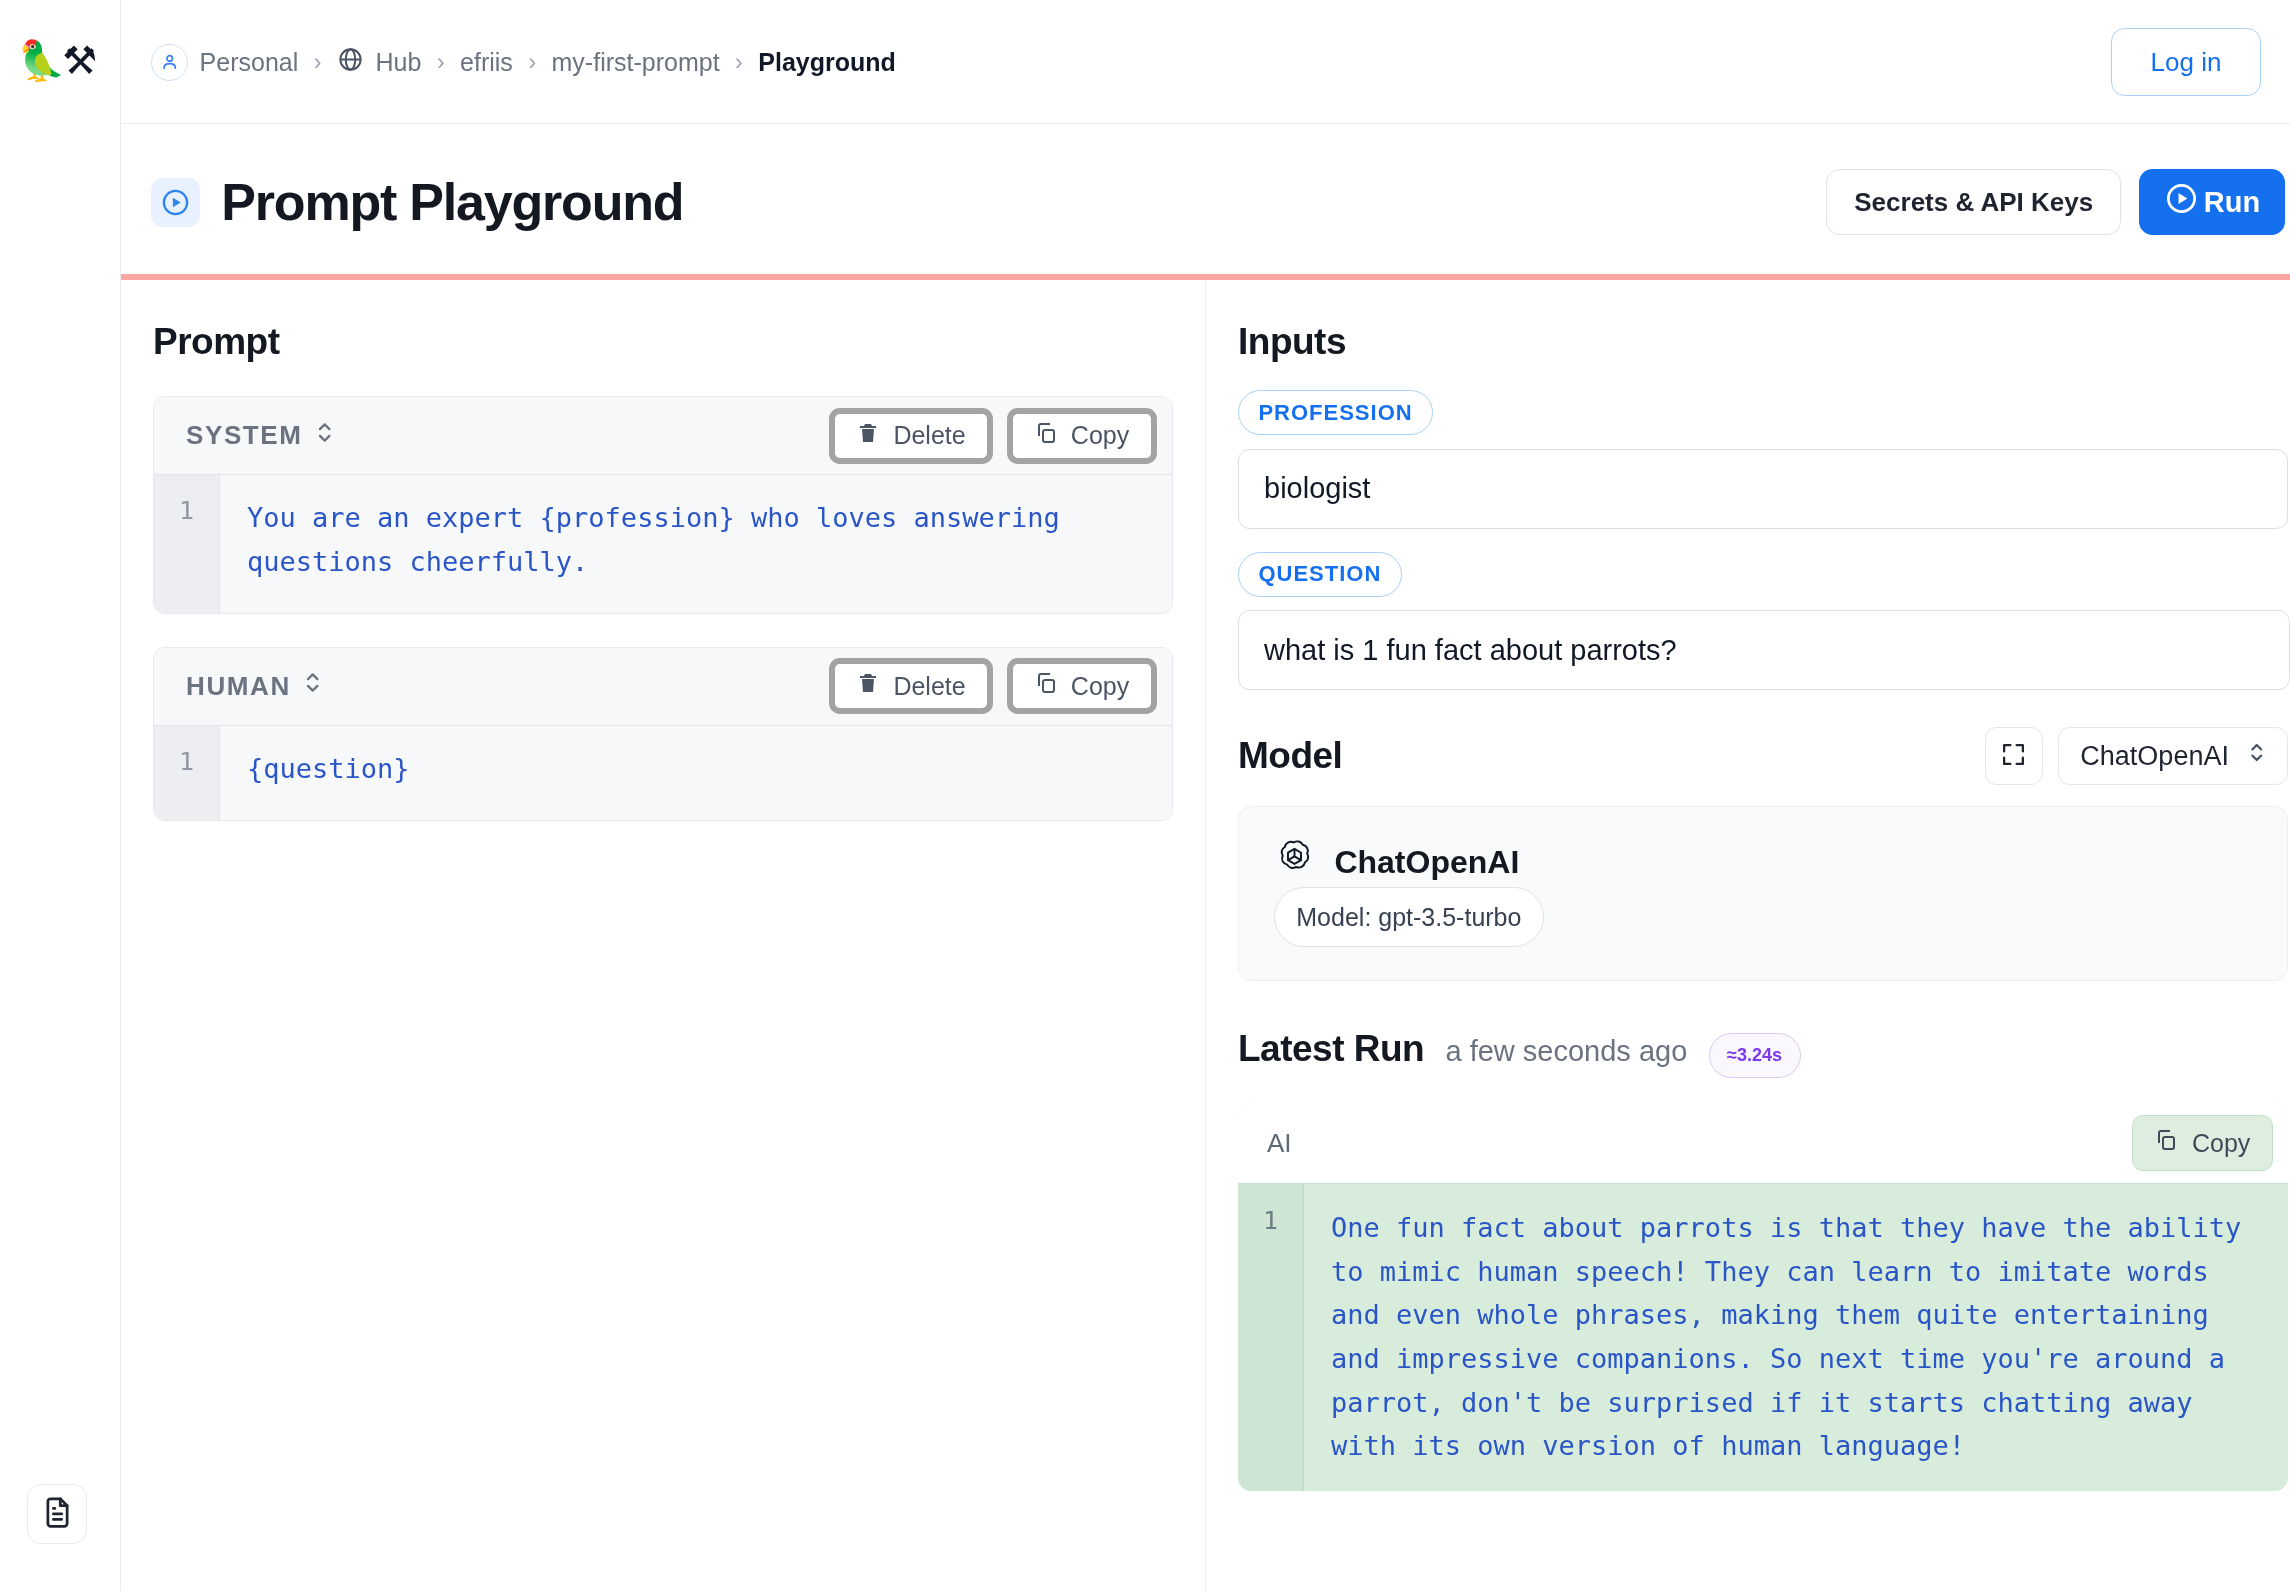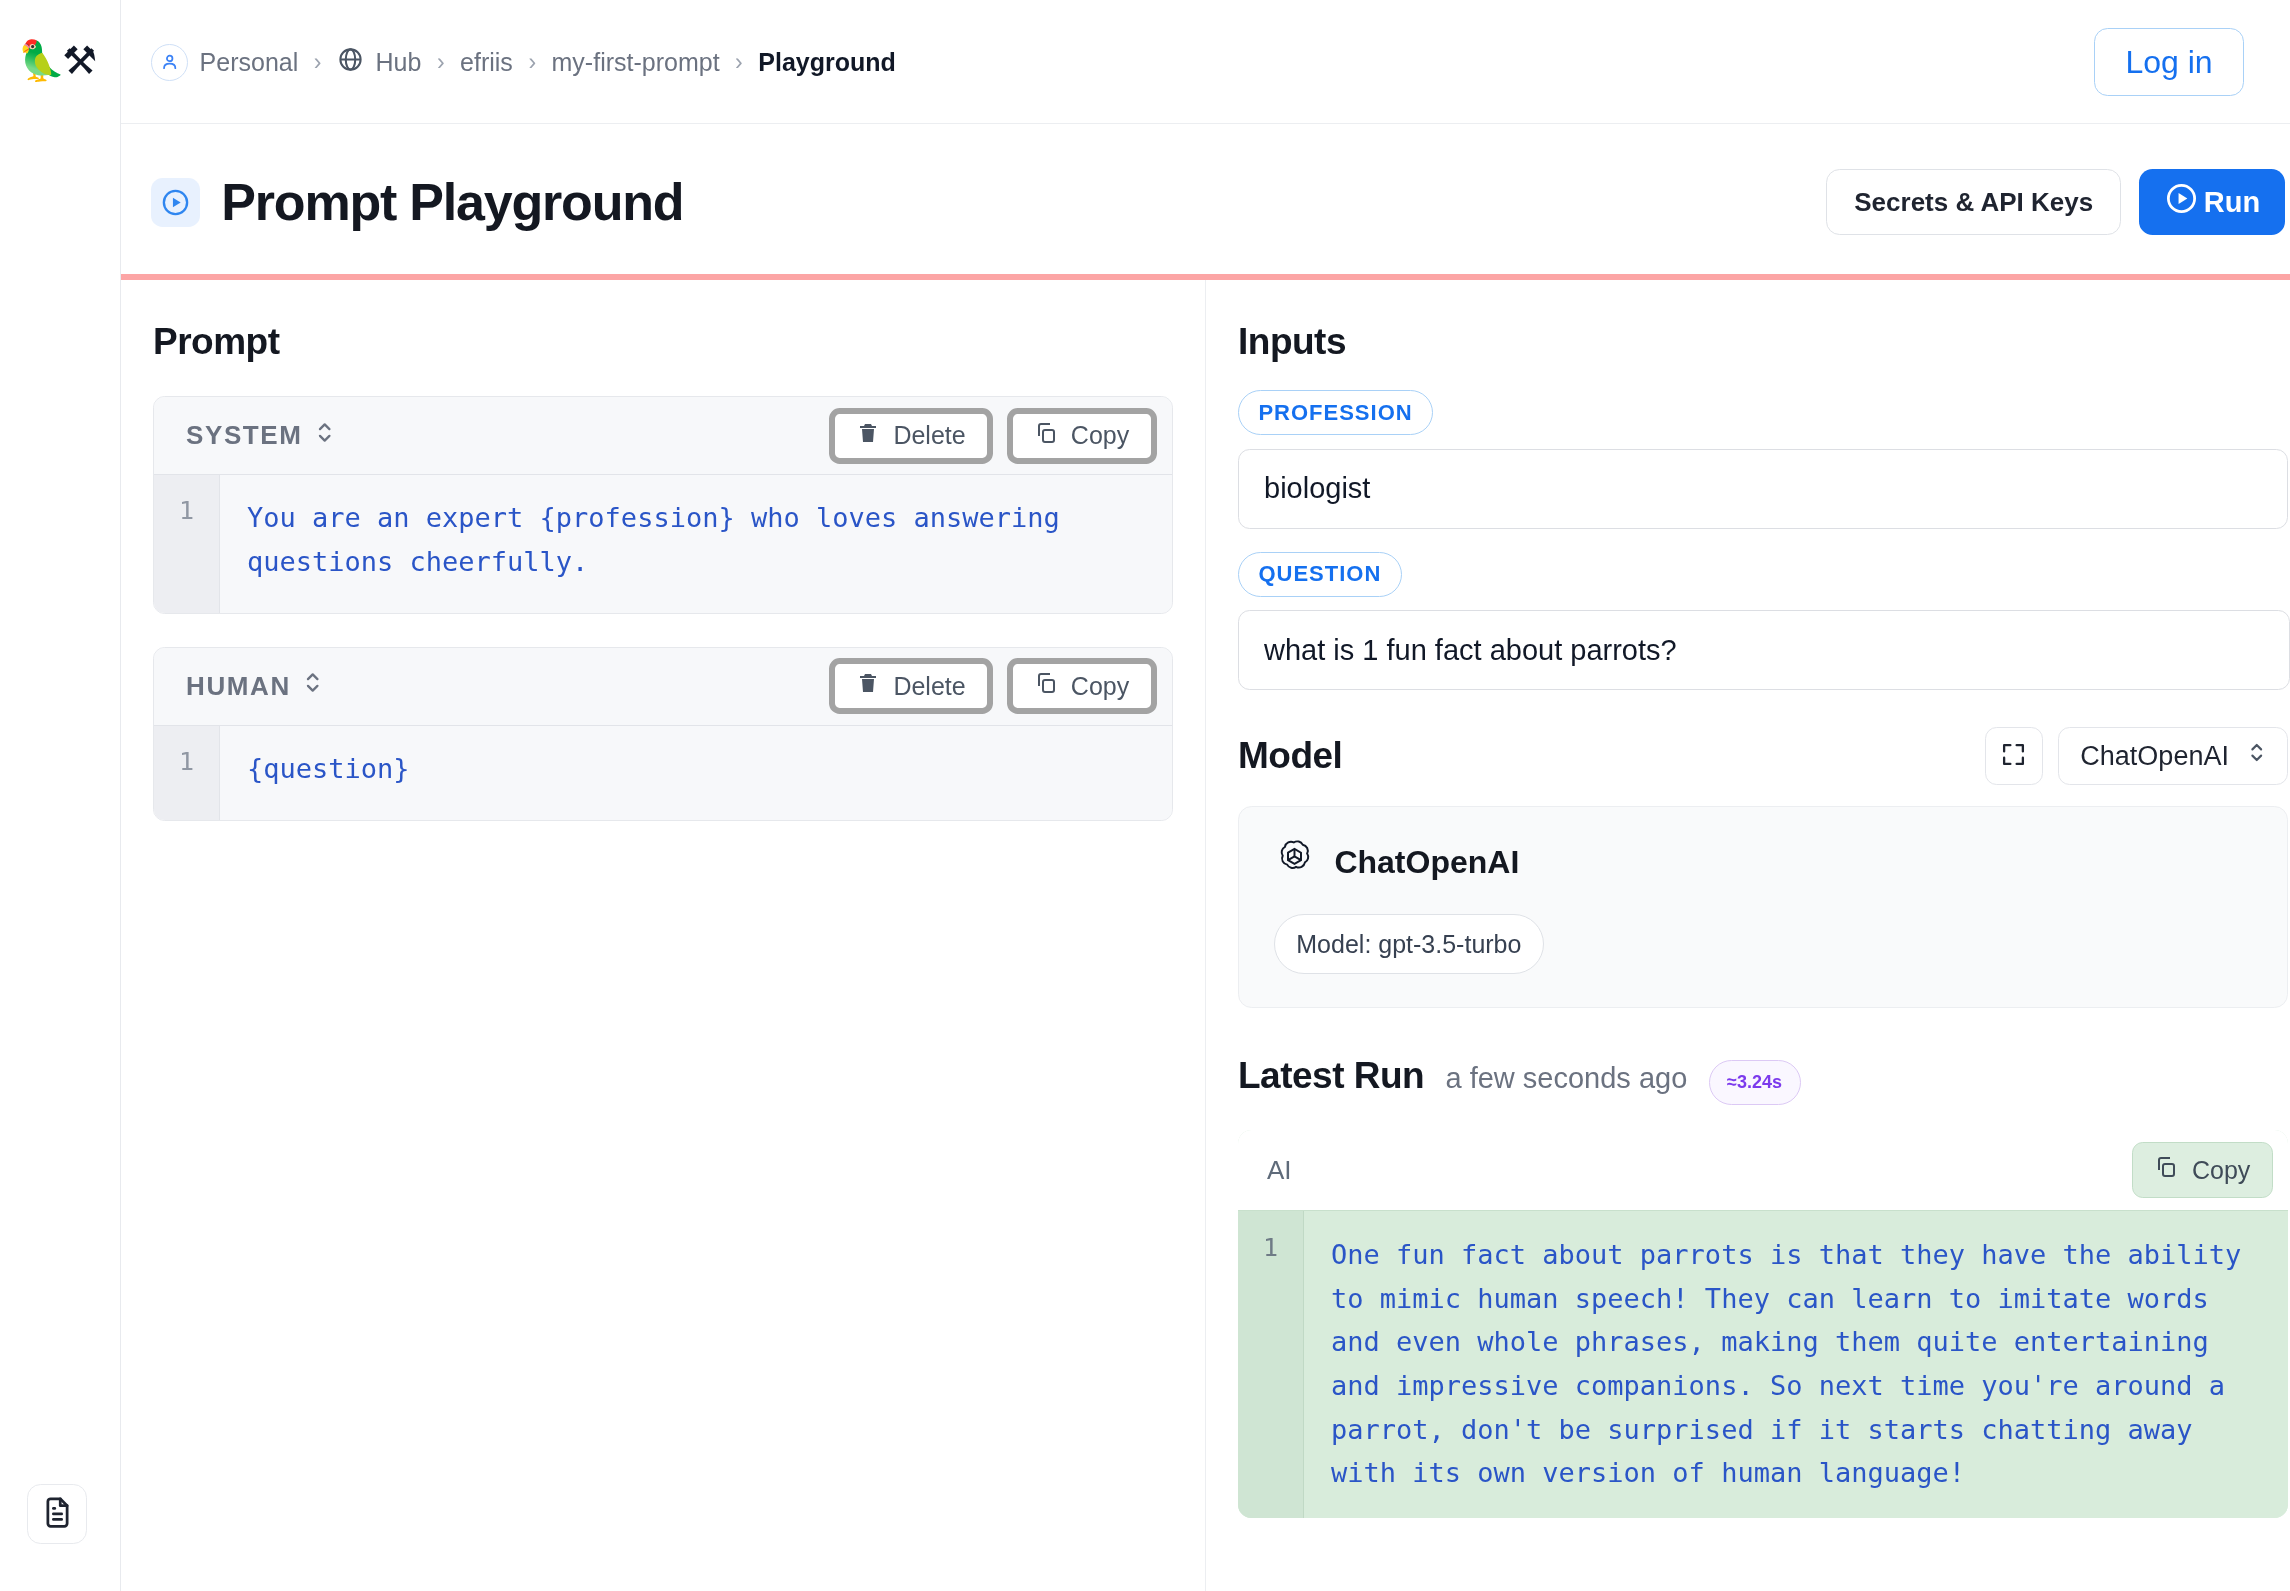--- a/index.html
+++ b/index.html
@@ -39,23 +39,23 @@
     font-size: 25px;
   }
   .crumb { color: #6b7280; display: flex; align-items: center; gap: 11.6px; }
   .crumb.active { color: #111827; font-weight: 600; }
   .crumb-sep { color: #9ca3af; font-size: 23px; margin: 0 15.5px; }
   .avatar-ring {
     width: 37px; height: 37px; border-radius: 50%;
     border: 1px solid #cfe0f7; display: flex; align-items: center; justify-content: center;
   }
   .login-btn {
-    position: absolute; right: 46px; top: 28px; width: 150px; height: 68px;
+    position: absolute; right: 29px; top: 28px; width: 150px; height: 68px;
     border: 1px solid #a9d1f7; border-radius: 13.6px; background: #fff;
-    color: #1570ef; font-size: 32px; font-weight: 500;
+    color: #1570ef; font-size: 26px; font-weight: 500;
     display: flex; align-items: center; justify-content: center; cursor: pointer;
   }
 
   
   .titlebar {
     position: absolute; left: 121px; top: 124px; width: 2169px; height: 156px;
     border-bottom: 6px solid #fca5a5; background: #fff;
   }
   .title-wrap {
     position: absolute; left: 0; top: 0; height: 156px;
@@ -156,21 +156,21 @@
   }
   .model-card {
     border: 1px solid #eceef1; border-radius: 13.6px; background: #f9fafb;
     padding: 31px 35px 33px 35px;
   }
   .model-card-title {
     display: flex; align-items: center; gap: 19.4px;
     font-size: 32px; font-weight: 700; color: #141821;
   }
   .model-pill {
-    margin-top: 27px; display: inline-flex; align-items: center; height: 60px;
+    display: inline-flex; align-items: center; height: 60px;
     padding: 0 21.3px; border: 1px solid #dfe2e7; border-radius: 969px;
     background: #fff; color: #374151; font-size: 25px;
   }
 
   
   .run-head { display: flex; align-items: baseline; gap: 21.3px; }
   .run-ago { font-size: 29px; color: #6b7280; }
   .run-dur {
     display: inline-flex; align-items: center; height: 45px; padding: 0 17.5px;
     border: 1px solid #dcc9f5; border-radius: 969px; background: #faf7ff;

